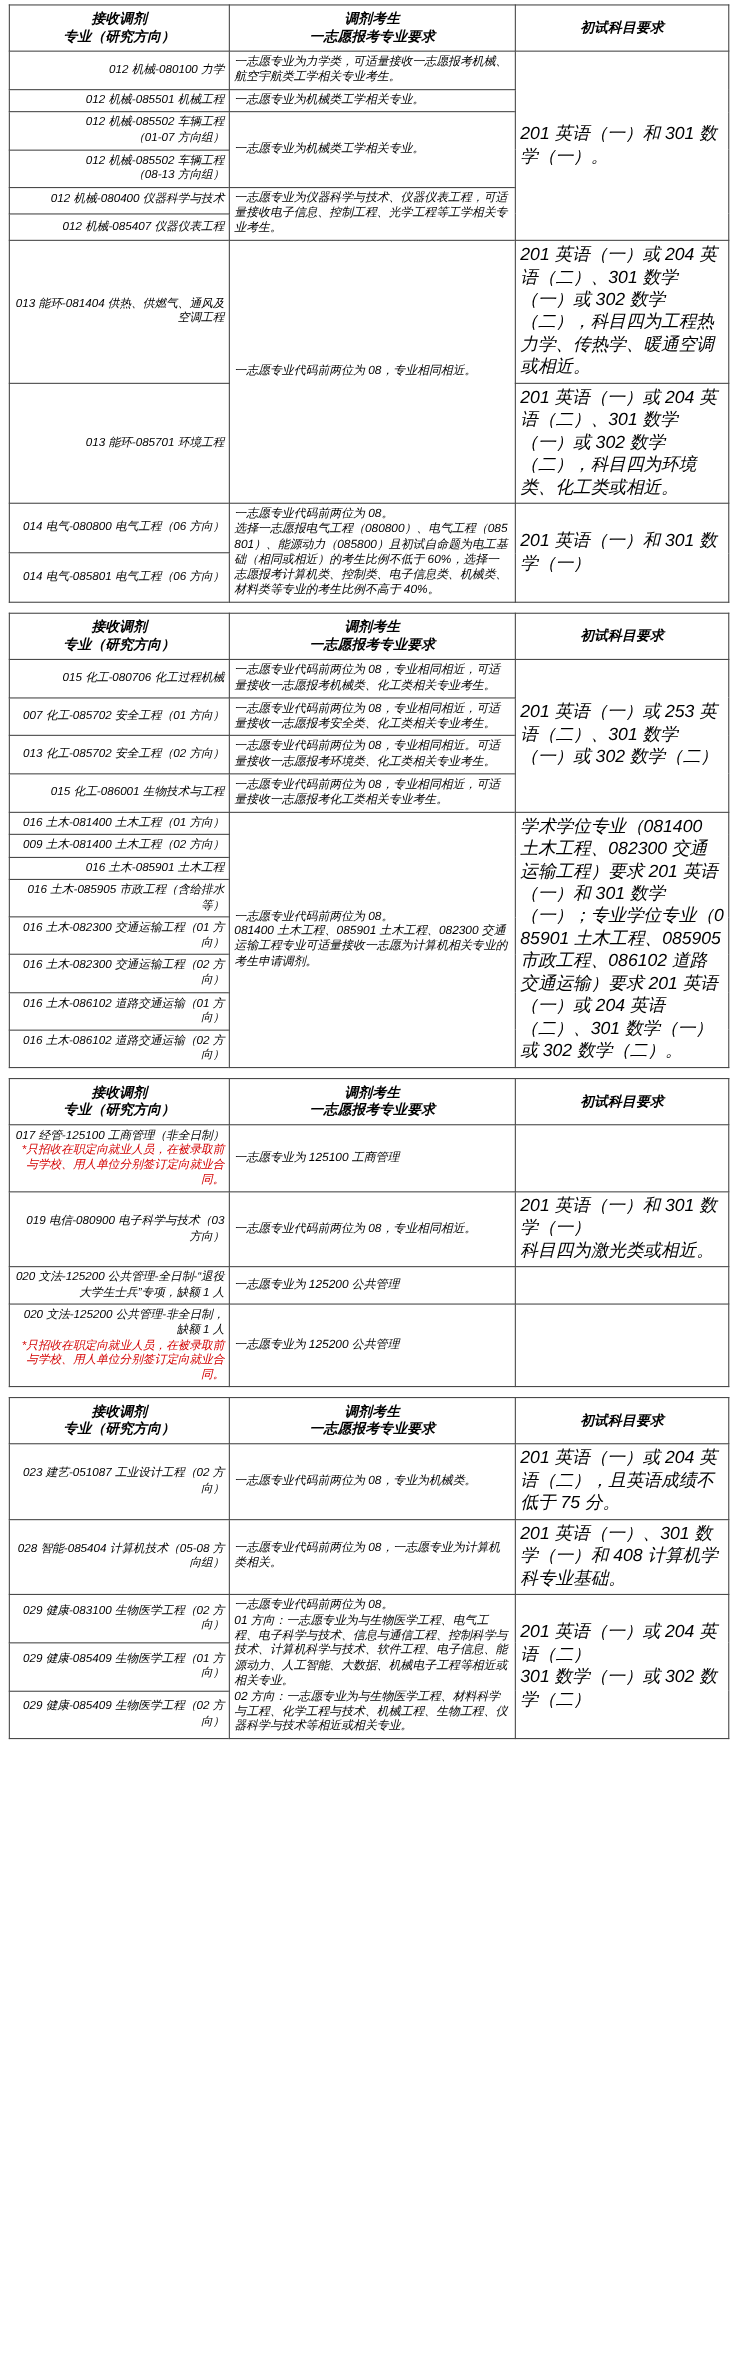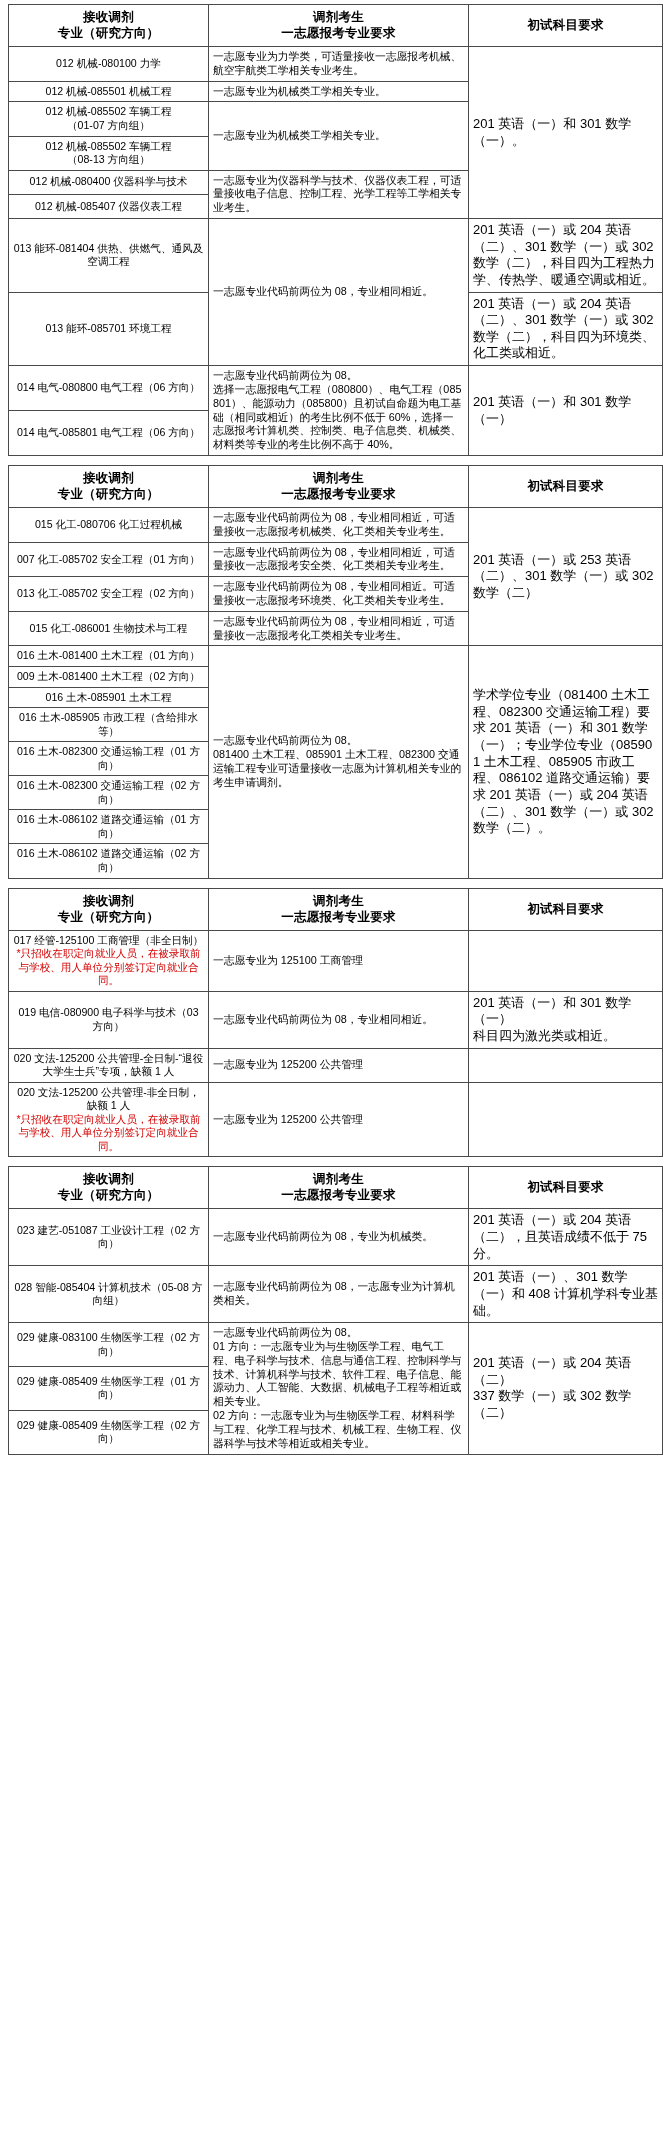--- a/index.html
+++ b/index.html
@@ -10,20 +10,21 @@
   body {
     width: 670px;
     font-family: "Liberation Serif", "DejaVu Serif", serif;
     color: #000000;
     -webkit-font-smoothing: none;
   }
   .page {
     width: 670px;
     box-sizing: border-box;
     padding: 4px 8px 6px 8px;
+    font-style: italic;
   }
   table.adj {
     width: 654px;
     border-collapse: collapse;
     table-layout: fixed;
     margin: 0 0 9px 0;
   }
   table.adj:last-child { margin-bottom: 0; }
 
   table.adj col.c1 { width: 200px; }
@@ -44,32 +45,32 @@
     letter-spacing: 0.2px;
     padding: 4px 3px 5px 3px;
     border-bottom: 1px solid #4a4a4a;
   }
   .hdr-l1 { display: block; }
   .hdr-l2 { display: block; }
 
   td.col-major {
     font-size: 10.6px;
     font-family: "Liberation Sans", "DejaVu Sans", sans-serif;
-    text-align: center;
+    text-align: right;
     line-height: 1.5;
   }
   td.col-req {
     font-size: 10.8px;
     font-family: "Liberation Sans", "DejaVu Sans", sans-serif;
     text-align: left;
     line-height: 1.5;
     margin-left: 24px;
   }
   td.col-exam {
-    font-size: 13px;
+    font-size: 16px;
     font-family: "Liberation Sans", "DejaVu Sans", sans-serif;
     text-align: left;
     line-height: 1.5;
   }
   .note-red {
     color: #d40000;
     display: block;
   }
   .pre {
     white-space: pre-line;
@@ -294,21 +295,21 @@
         <td class="col-major pre">028 智能-085404 计算机技术（05-08 方向组）</td>
         <td class="col-req pre">一志愿专业代码前两位为 08，一志愿专业为计算机类相关。</td>
         <td class="col-exam pre">201 英语（一）、301 数学（一）和 408 计算机学科专业基础。</td>
       </tr>
       <tr>
         <td class="col-major pre">029 健康-083100 生物医学工程（02 方向）</td>
         <td class="col-req pre" rowspan="3">一志愿专业代码前两位为 08。
 01 方向：一志愿专业为与生物医学工程、电气工程、电子科学与技术、信息与通信工程、控制科学与技术、计算机科学与技术、软件工程、电子信息、能源动力、人工智能、大数据、机械电子工程等相近或相关专业。
 02 方向：一志愿专业为与生物医学工程、材料科学与工程、化学工程与技术、机械工程、生物工程、仪器科学与技术等相近或相关专业。</td>
         <td class="col-exam pre" rowspan="3">201 英语（一）或 204 英语（二）
-337 数学（一）或 302 数学（二）</td>
+301 数学（一）或 302 数学（二）</td>
       </tr>
       <tr>
         <td class="col-major pre">029 健康-085409 生物医学工程（01 方向）</td>
       </tr>
       <tr>
         <td class="col-major pre">029 健康-085409 生物医学工程（02 方向）</td>
       </tr>
     </tbody>
   </table>
 

